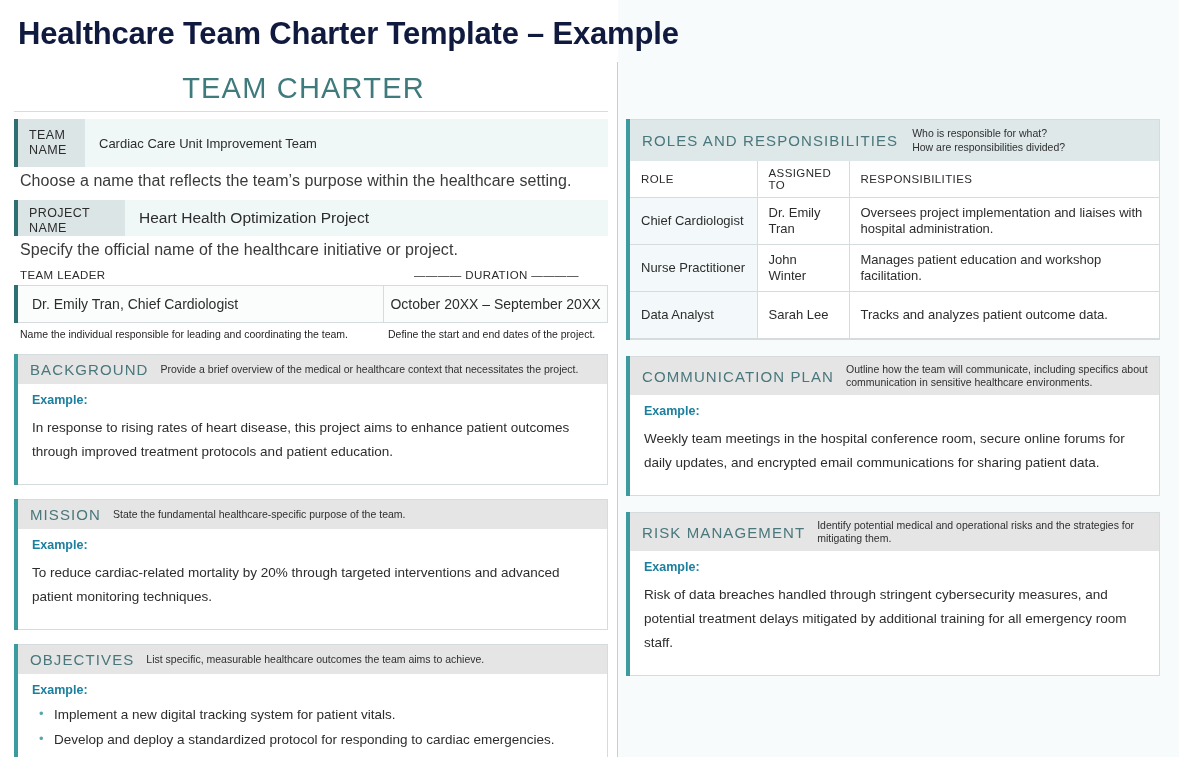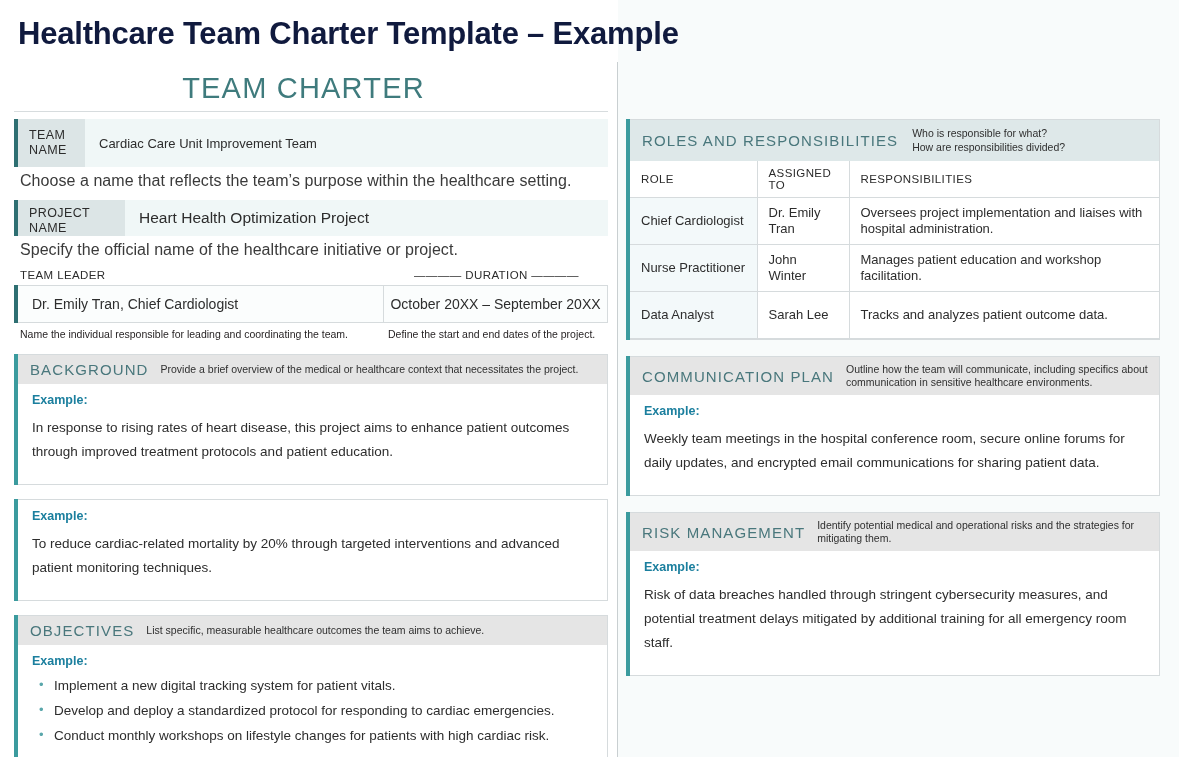--- a/index.html
+++ b/index.html
@@ -392,20 +392,24 @@
         <div class="panel-body" style="padding-bottom:20px;">
           <div class="ex-label">Example:</div>
           <div class="ex-text">In response to rising rates of heart disease, this project aims to enhance patient outcomes through improved treatment protocols and patient education.</div>
         </div>
       </div>
     </div>
 
     <div class="panel">
       <div class="bar-abs"></div>
       <div class="panel-inner">
+        <div class="panel-head">
+          <div class="panel-head-title">MISSION</div>
+          <div class="panel-head-sub">State the fundamental healthcare-specific purpose of the team.</div>
+        </div>
         <div class="panel-body" style="padding-bottom:20px;">
           <div class="ex-label">Example:</div>
           <div class="ex-text">To reduce cardiac-related mortality by 20% through targeted interventions and advanced patient monitoring techniques.</div>
         </div>
       </div>
     </div>
 
     <div class="panel">
       <div class="bar-abs"></div>
       <div class="panel-inner">

